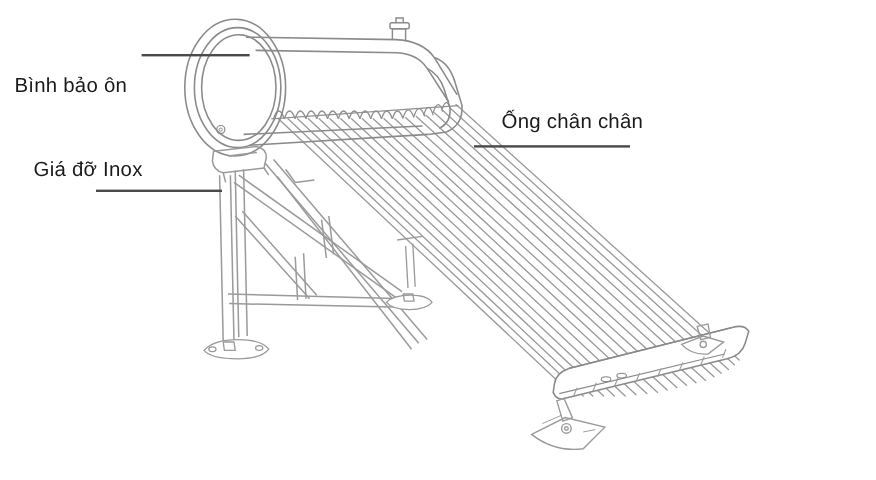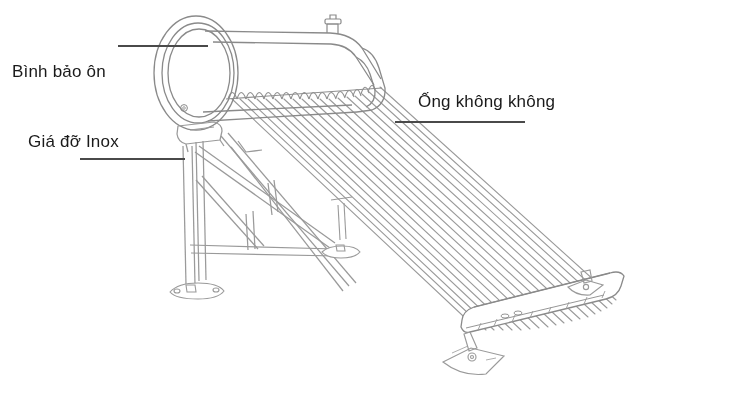--- a/index.html
+++ b/index.html
@@ -212,16 +212,16 @@
     </g>
 
   </svg>
 
   <div class="label" id="label-tank">Bình bảo ôn</div>
   <div class="leader" id="leader-tank"></div>
 
   <div class="label" id="label-frame">Giá đỡ Inox</div>
   <div class="leader" id="leader-frame"></div>
 
-  <div class="label" id="label-tube">Ống không không</div>
+  <div class="label" id="label-tube">Ống chân chân</div>
   <div class="leader" id="leader-tube"></div>
 
 </div>
 
 </body></html>

